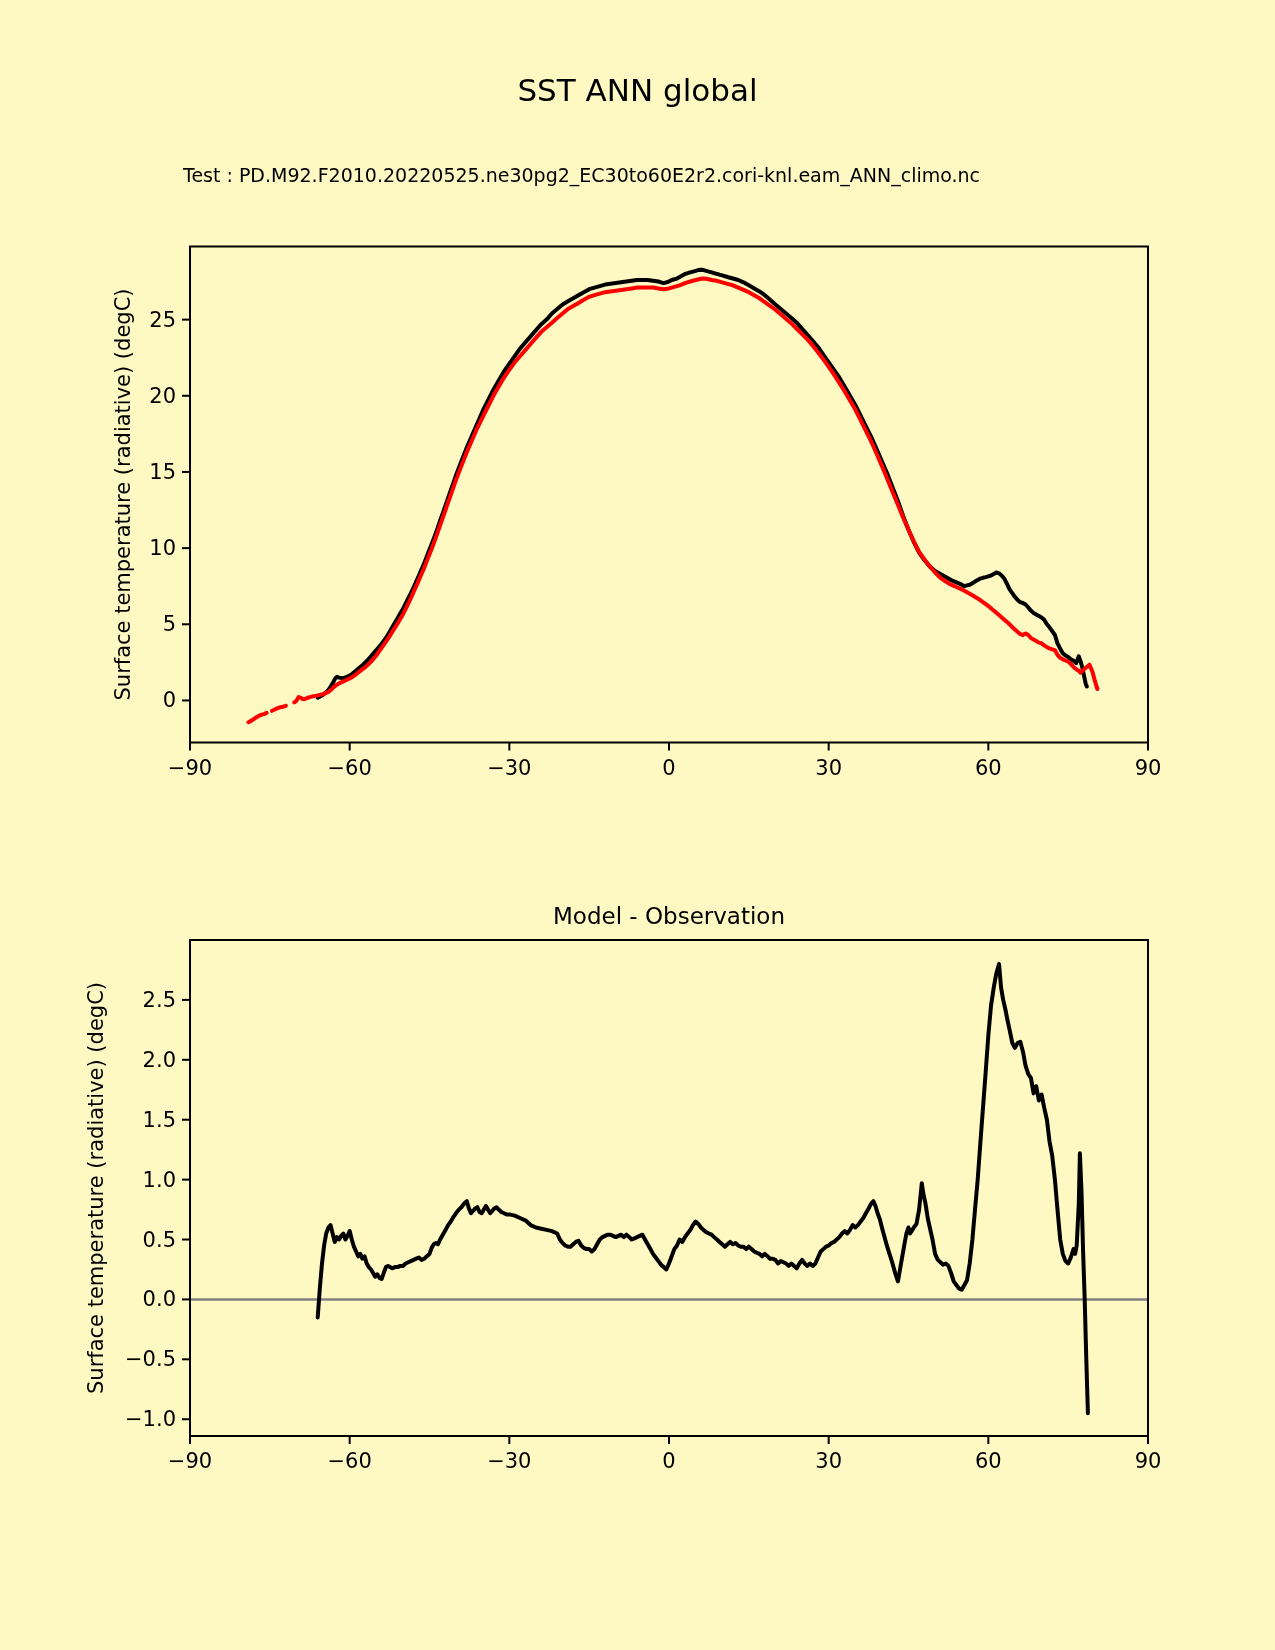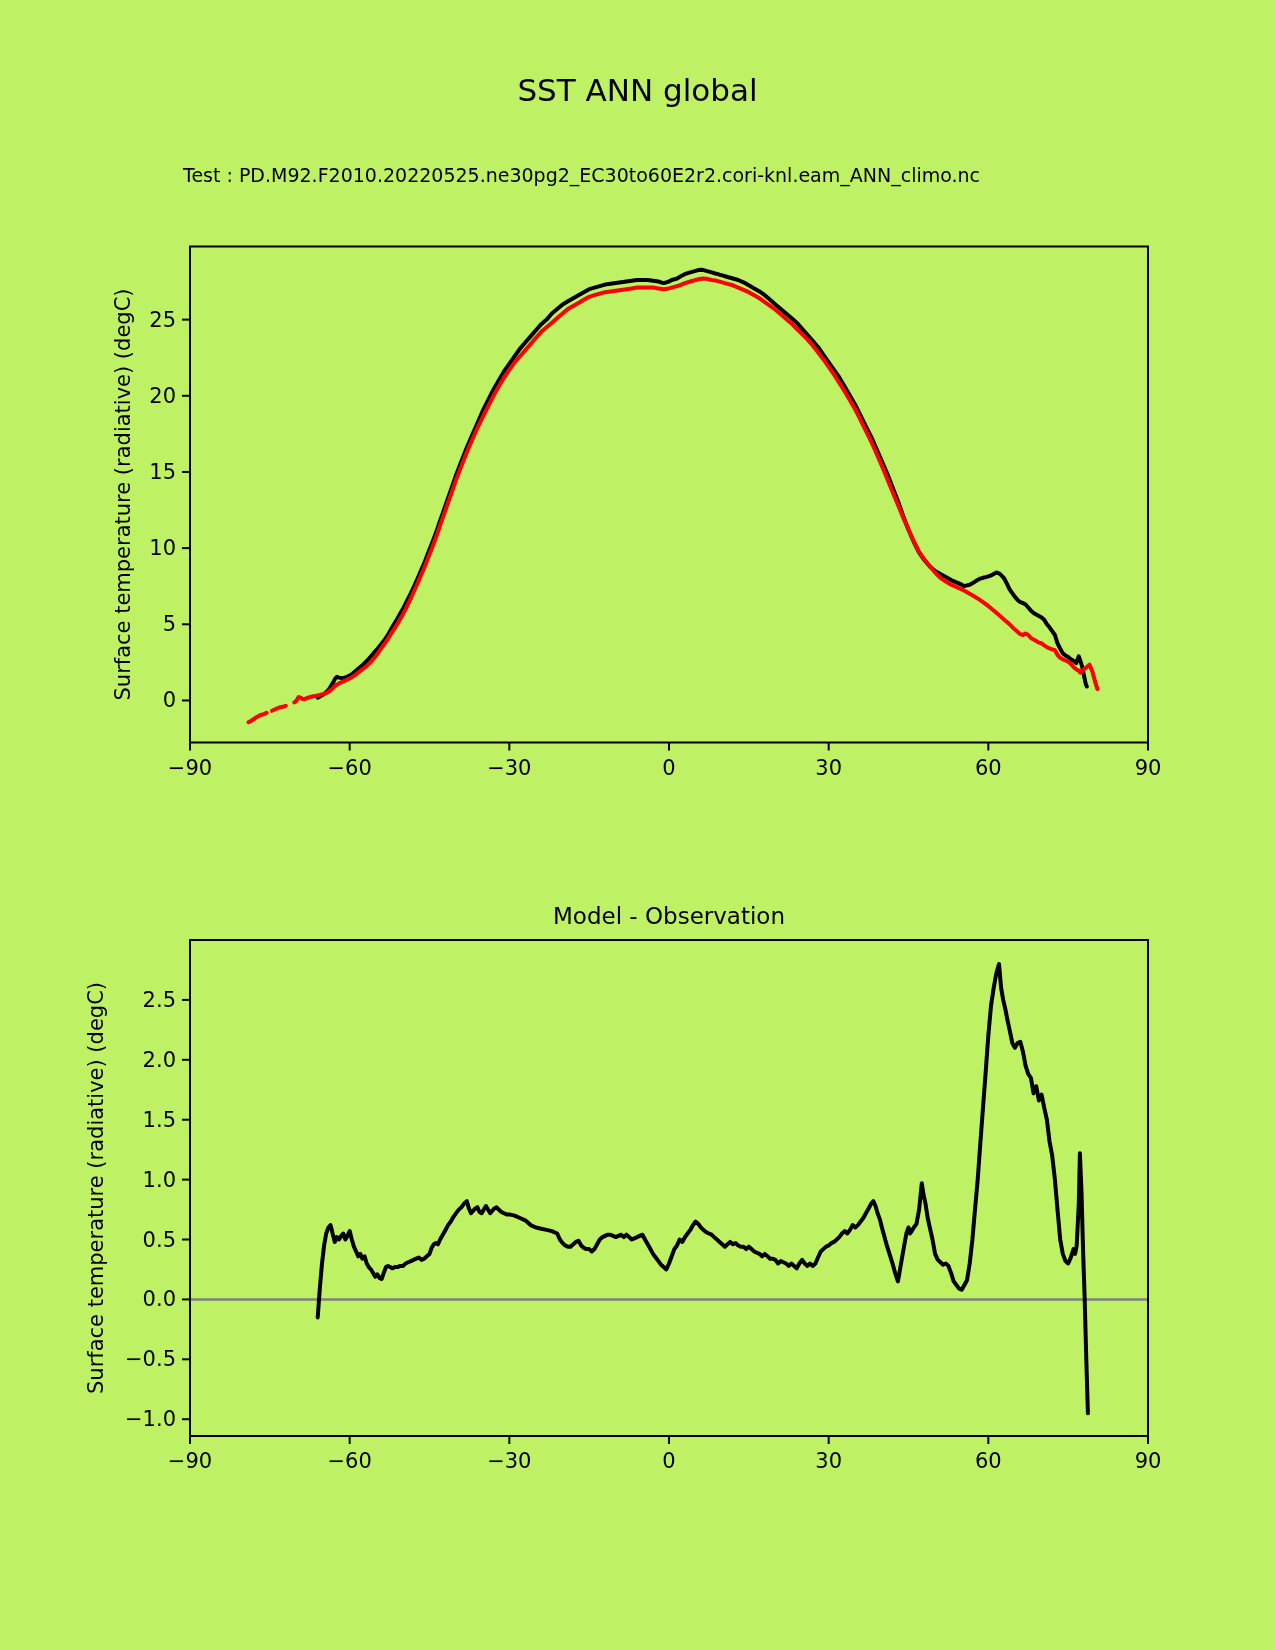--- a/index.html
+++ b/index.html
@@ -1,19 +1,19 @@
 <!DOCTYPE html>
 <html><head>
 <meta charset="utf-8">
 <style>
   html,body{margin:0;padding:0;background:#ffffff;}
   .page{
     position:relative;
     width:1275px;height:1650px;
-    background:#bef264;
+    background:#fef9c3;
     font-family:"DejaVu Sans", sans-serif;
     overflow:hidden;
   }
   .fig-title{
     position:absolute;top:72px;left:0;width:1275px;
     text-align:center;font-size:31px;color:#000;
   }
   .sub{
     position:absolute;left:183px;font-size:19px;white-space:nowrap;color:#000;
   }

